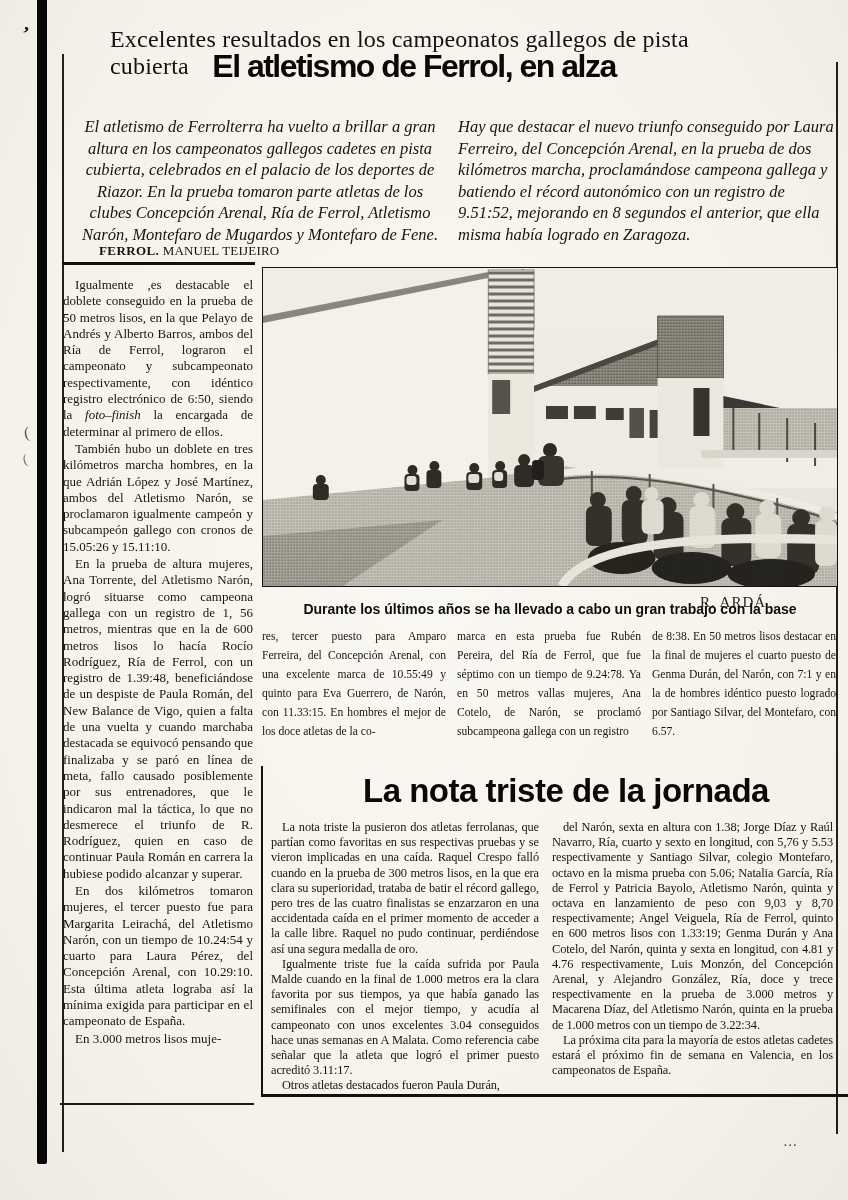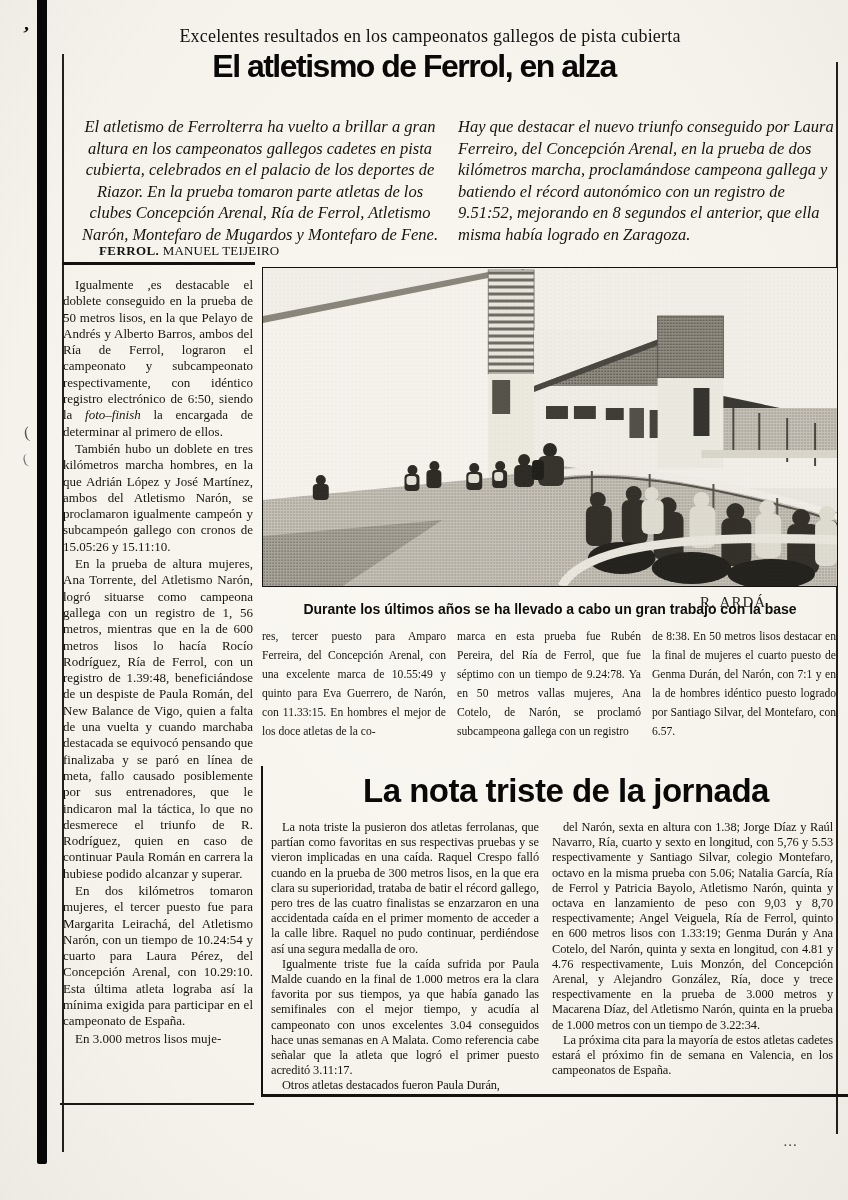--- a/index.html
+++ b/index.html
@@ -12,21 +12,21 @@
   .abs{position:absolute;}
   
   .bind-bar{left:37px;top:0;width:10px;height:1164px;background:#070707;border-radius:0 0 2px 2px;}
   .rule-v-left{left:62px;top:54px;width:2px;height:1098px;background:#22201c;}
   .rule-v-right{left:836px;top:62px;width:2px;height:1072px;background:#22201c;}
   .mark1{left:22px;top:22px;font:bold 20px "Liberation Serif",serif;color:#111;transform:rotate(12deg);}
   .mark2{left:24px;top:424px;font:16px "Liberation Serif",serif;color:#555;transform:rotate(-8deg);}
   .mark3{left:23px;top:452px;font:14px "Liberation Serif",serif;color:#777;transform:rotate(-14deg);}
   .mark4{left:784px;top:1136px;font:bold 11px "Liberation Serif",serif;color:#444;letter-spacing:2px;}
   
-  .kicker{left:110px;top:26px;width:640px;text-align:center;font-size:18px;letter-spacing:.2px;color:#141210;}
+  .kicker{left:110px;top:26px;width:640px;text-align:left;font-size:24px;letter-spacing:.2px;color:#141210;}
   .headline{left:48px;top:48px;width:732px;text-align:center;
     font-family:"Liberation Sans","DejaVu Sans",sans-serif;font-weight:800;font-size:32px;
     letter-spacing:-1.5px;color:#0a0908;}
   
   .lede{left:76px;top:116px;width:758px;display:flex;gap:14px;font-style:italic;font-size:16.5px;line-height:21.5px;color:#17140f;}
   .lede .l{width:368px;text-align:center;}
   .lede .r{width:376px;text-align:left;}
   
   .byline{left:63px;top:243px;width:200px;font-size:13px;letter-spacing:.2px;color:#141210;padding-left:36px;}
   .byline b{letter-spacing:.4px;}

